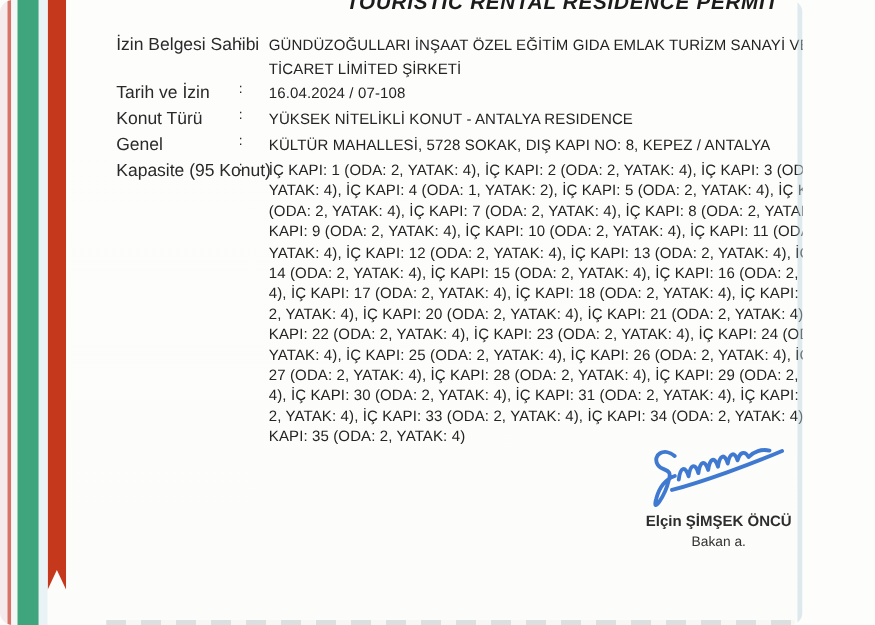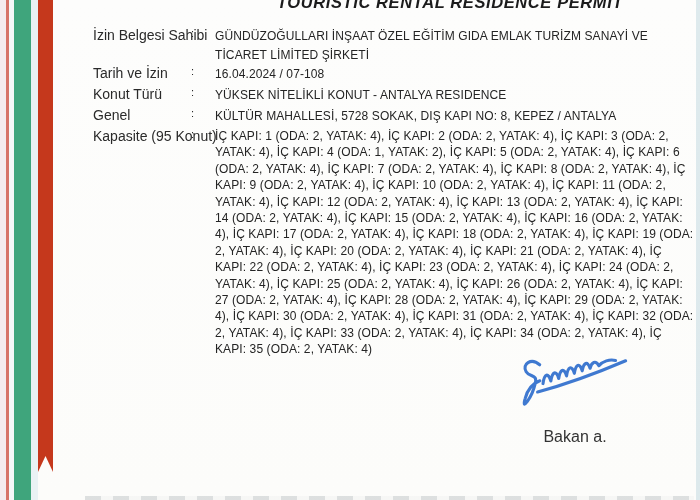--- a/index.html
+++ b/index.html
@@ -2,23 +2,24 @@
 <html style="--ribbon-green: #3fa57c; --ribbon-red: #c5381c; --thin-red: #d05a4c; --pale-pink: #f5ebed; --pale-blue: #e9f2f4; --signature-ink: #2f6ecd;"><head>
 <meta charset="utf-8">
 <style>
   html, body { margin: 0; padding: 0; }
   body {
     width: 700px; height: 500px; overflow: hidden; position: relative;
     background: #fdfdfc;
     font-family: "Liberation Sans", sans-serif;
   }
   .page {
-    position: absolute; left: 0; top: 0; width: 700px; height: 500px;
+    position: absolute; left: 0; top: 0; width: 642px; height: 500px;
     background: linear-gradient(180deg, #fdfdfc 0%, #fcfcfa 100%);
     overflow: hidden;
+    border-radius: 10px;
   }
   
   .stripe { position: absolute; top: 0; }
   .stripe-pink   { left: 0;    width: 6px;  height: 500px; background: var(--pale-pink, #f5ebed); }
   .stripe-thinred{ left: 6px;  width: 2.5px;height: 500px; background: var(--thin-red, #d05a4c); opacity:.85; }
   .stripe-white1 { left: 8.5px;width: 5.5px;height: 500px; background: #f4f7f7; }
   .stripe-green  { left: 14px; width: 17px; height: 500px; background: var(--ribbon-green, #3fa57c); }
   .stripe-blue   { left: 31px; width: 7px;  height: 500px; background: var(--pale-blue, #e9f2f4); }
   .stripe-red    { left: 38px; width: 15px; height: 472px; background: var(--ribbon-red, #c5381c);
     clip-path: polygon(0 0, 100% 0, 100% 100%, 50% 96.6%, 0 100%); }
@@ -54,21 +55,21 @@
     white-space: pre; letter-spacing: 0.1px;
   }
   
   .signature-svg { position: absolute; left: 505px; top: 350px; transform: rotate(-4deg); }
   .sig-name {
     position: absolute; left: 460px; top: 410px; width: 230px; text-align: center;
     font-size: 12px; font-weight: bold; color: #2d2d2d; white-space: pre;
   }
   .sig-role1 {
     position: absolute; left: 460px; top: 428px; width: 230px; text-align: center;
-    font-size: 16px; color: #333; white-space: pre;
+    font-size: 11px; color: #333; white-space: pre;
   }
   .sig-role2 {
     position: absolute; left: 460px; top: 444px; width: 230px; text-align: center;
     font-size: 11.5px; color: #333; white-space: pre;
   }
 </style>
 </head>
 <body>
 
 <div class="page">
@@ -130,18 +131,19 @@
 
 
   <svg class="signature-svg" width="150" height="64" viewBox="0 0 150 64">
     <g fill="none" stroke="#2f6ecd" stroke-width="3.1" stroke-linecap="round" stroke-linejoin="round" opacity="0.92">
       <path d="M36,12 C28,4 18,10 22,18 C25,24 34,21 30,31 C26,44 14,58 19,45 C22,36 28,30 35,28"></path>
       <path d="M38,31 C40,21 44,20 46,29 C48,20 52,18 54,27 C56,18 60,16 62,25 C64,16 68,14 70,23 C72,14 76,12 78,21 C80,13 84,11 86,19 C88,13 92,11 95,17 C99,13 106,11 112,13"></path>
       <path d="M32,39 C58,34 96,23 122,14"></path>
     </g>
   </svg>
 
+  <div class="sig-name">Elçin ŞİMŞEK ÖNCÜ</div>
   <div class="sig-role1">Bakan a.</div>
 
   <div class="bottom-artifact"></div>
   <div class="right-edge"></div>
 
 </div>
 
 </body></html>

